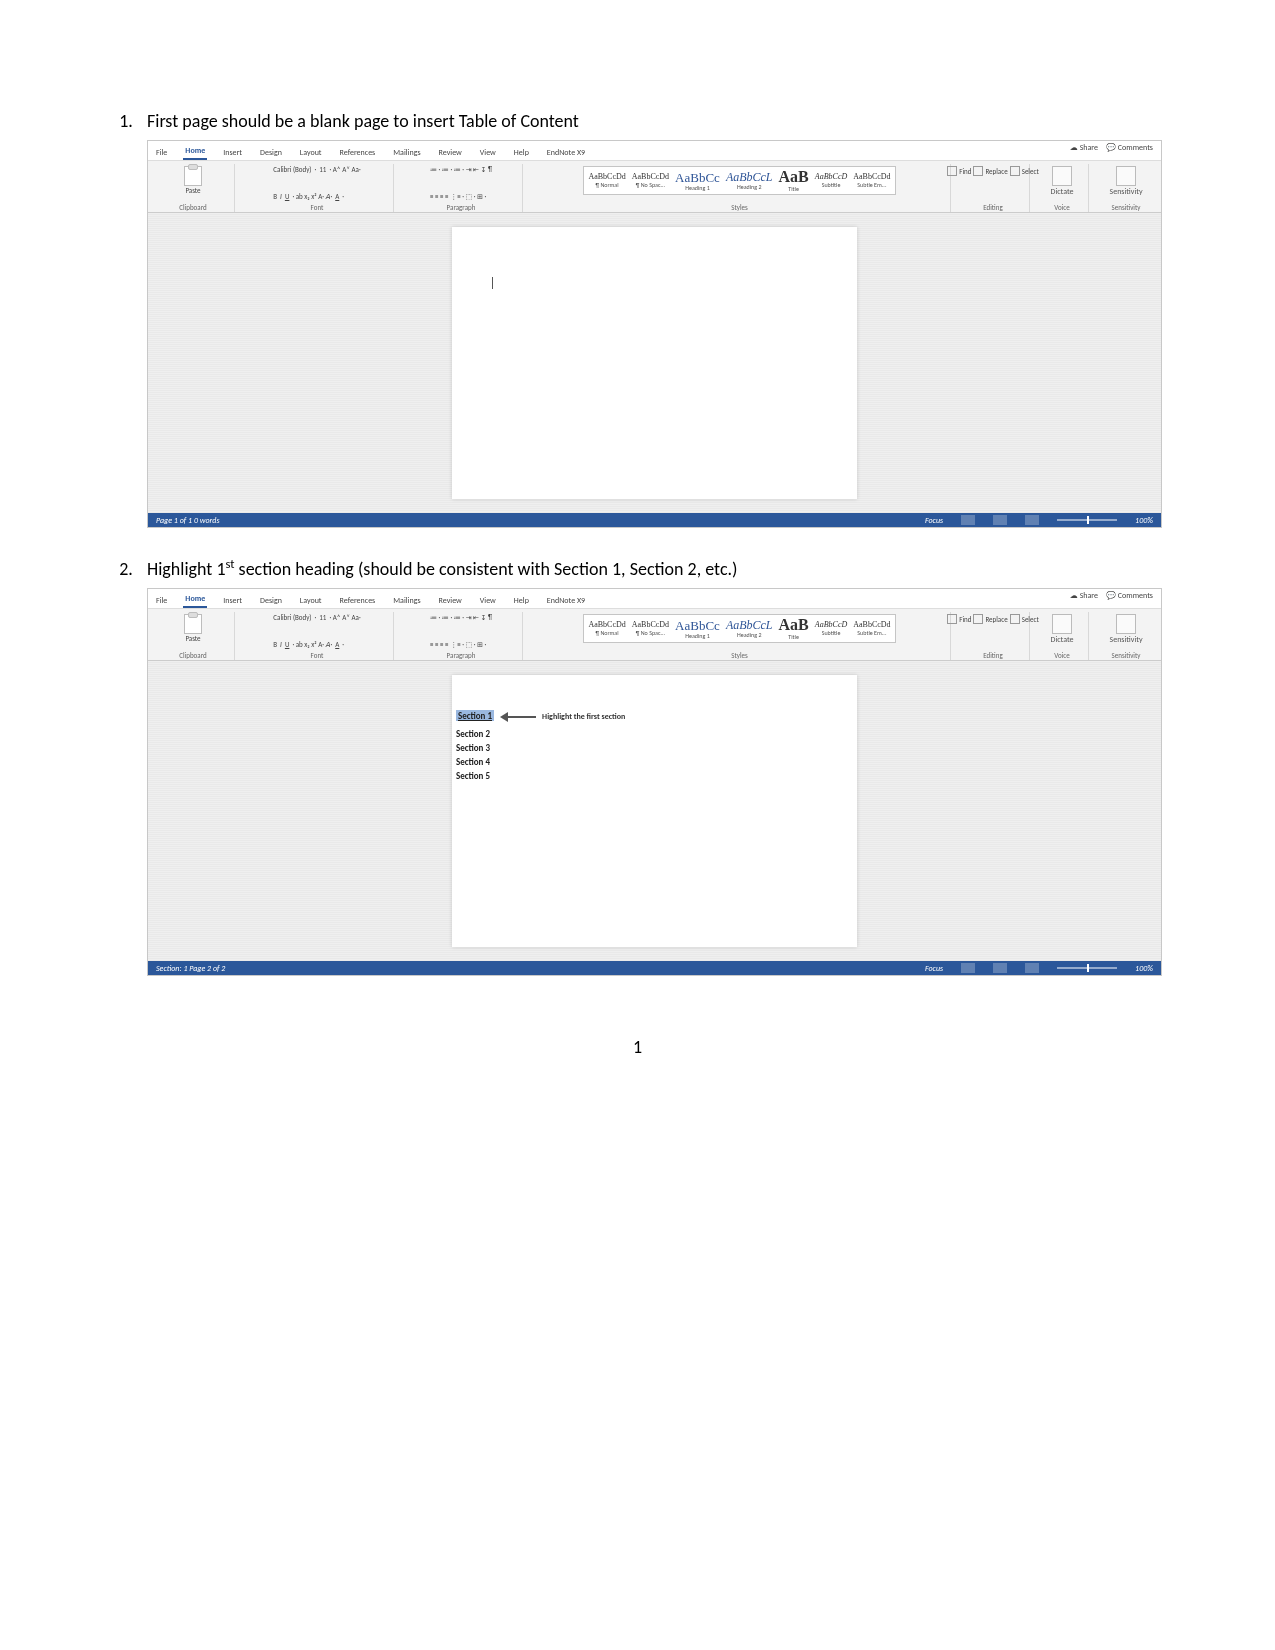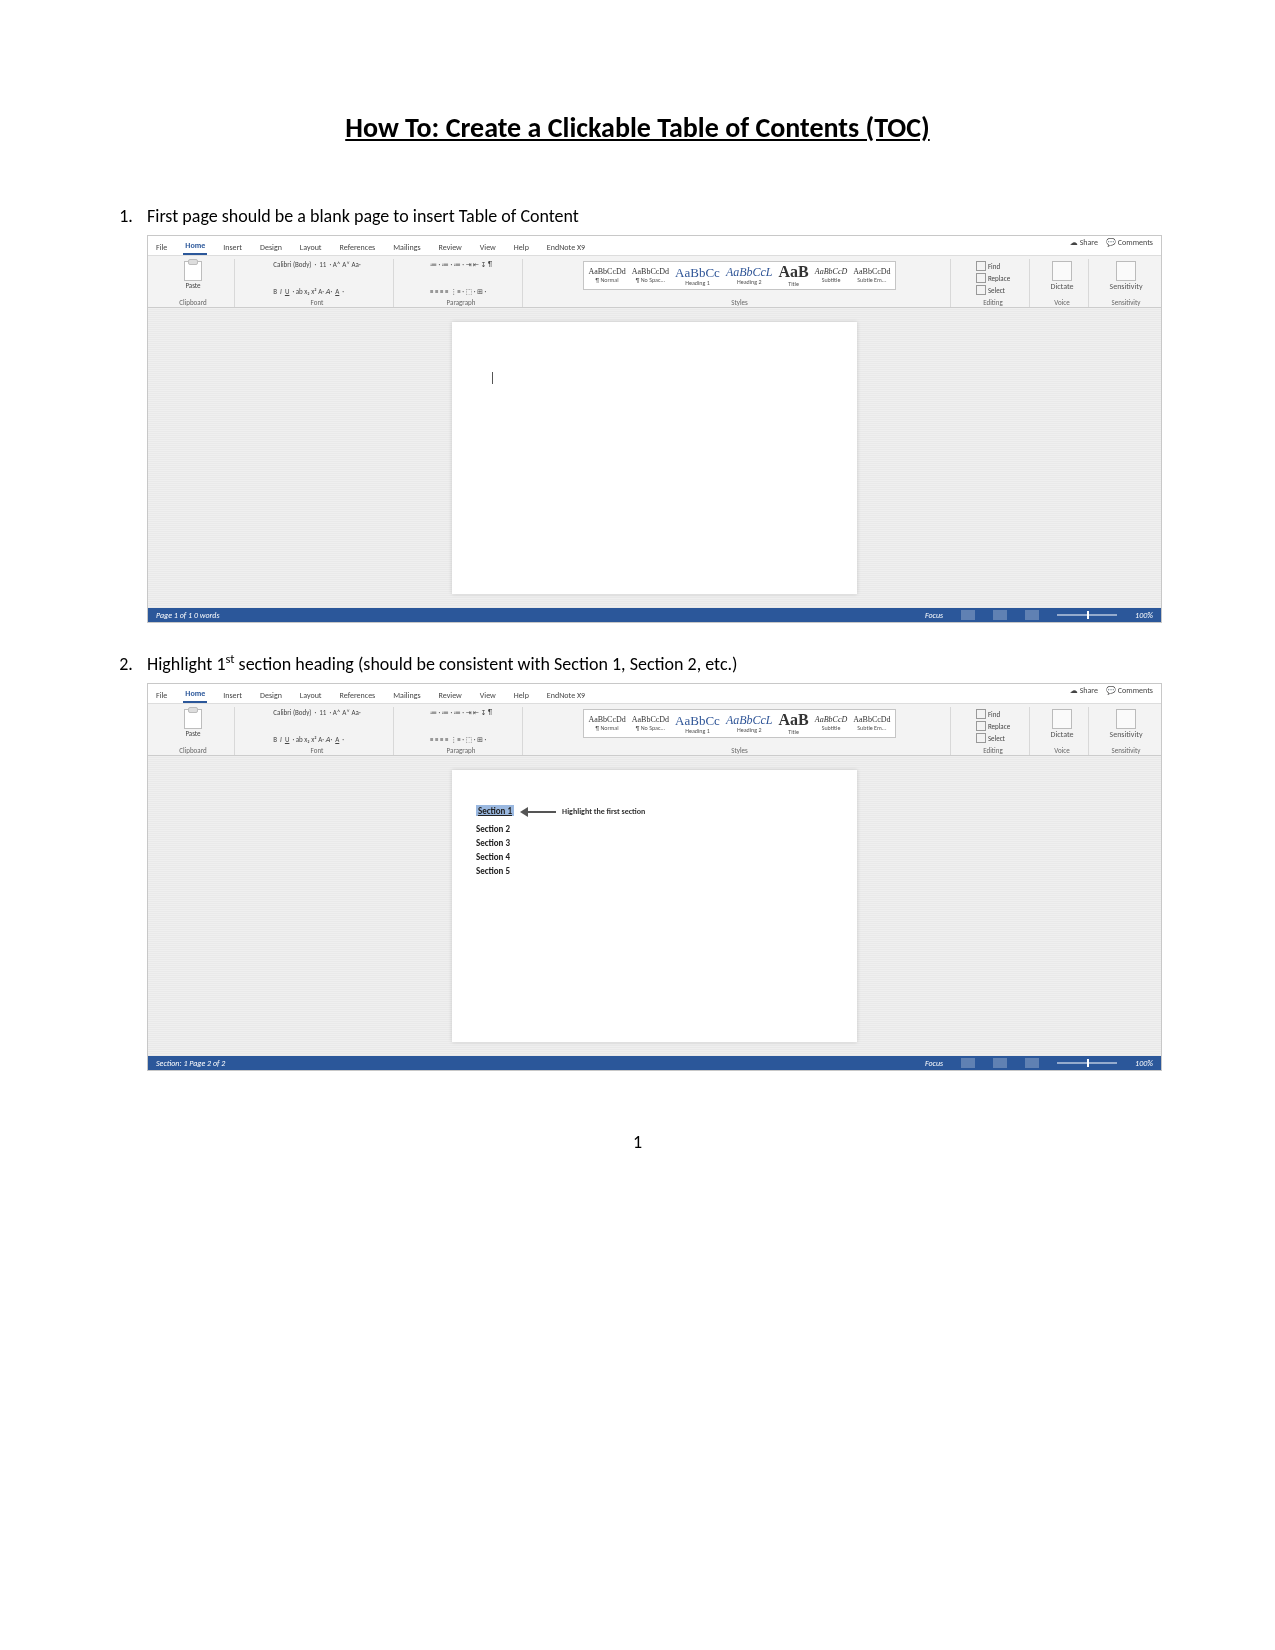--- a/index.html
+++ b/index.html
@@ -137,21 +137,21 @@
     display: flex; flex-direction: column; align-items: center; gap: 1px;
     font-size: 6px; color: #555;
   }
   .style-chip .sample { font-family: "Times New Roman", serif; color: #333; }
   .style-chip .sample.s1 { font-size: 8px; }
   .style-chip .sample.s3 { font-size: 13px; color: #2f5597; }
   .style-chip .sample.s4 { font-size: 12px; font-style: italic; color: #2f5597; }
   .style-chip .sample.s5 { font-size: 16px; font-weight: 700; }
   .style-chip .sample.s6 { font-size: 8px; font-style: italic; }
   .style-chip .sample.s7 { font-size: 8px; }
-  .editing-lines { display: flex; flex-direction: column; gap: 2px; font-size: 7px; color: #444; }
+  .editing-lines { display: flex; flex-direction: row; gap: 2px; font-size: 7px; color: #444; }
   .editing-lines .row { display: flex; align-items: center; gap: 2px; }
   .small-icon { width: 8px; height: 8px; border: 1px solid #999; }
   .big-btn { display: flex; flex-direction: column; align-items: center; gap: 1px; color: #555; }
   .big-btn .bicon { width: 18px; height: 18px; border: 1px solid #bbb; background: #fafafa; }
 
   .word-workspace {
     background: repeating-linear-gradient(0deg,#e9e9e9,#e9e9e9 1px,#efefef 1px,#efefef 2px);
     height: 300px;
     display: flex;
     justify-content: center;
@@ -159,21 +159,21 @@
     box-sizing: border-box;
   }
   .word-page {
     background: #fff;
     width: 40%;
     height: 100%;
     box-shadow: 0 0 4px rgba(0,0,0,.15);
     position: relative;
     font-size: 9px;
     color: #222;
-    padding: 30px 24px;
+    padding: 30px 4px;
     box-sizing: border-box;
   }
   .caret {
     position: absolute; left: 40px; top: 50px;
     width: 0; height: 12px; border-left: 1px solid #555;
   }
   .highlighted {
     background: #9ab8e0;
     padding: 0 2px; font-weight: 700; text-decoration: underline;
   }
@@ -211,21 +211,20 @@
   .word-statusbar .right { display: flex; gap: 18px; align-items: center; }
   .sb-chip { width: 14px; height: 10px; background: rgba(255,255,255,.25); }
   .sb-slider { width: 60px; height: 2px; background: rgba(255,255,255,.5); position: relative; }
   .sb-slider::after { content: ""; position: absolute; width: 2px; height: 8px; background: #fff; top: -3px; left: 30px; }
 </style>
 </head>
 <body>
 
 <div class="page">
 
-  <h1 class="doc-title">How To: Create a Clickable Table of Contents (TOC)</h1>
 
 
   <ol class="steps">
 
     <li>
       <span>First page should be a blank page to insert Table of Content</span>
 
       <div class="word-window">
 
         <div class="word-ribbon-tabs">

